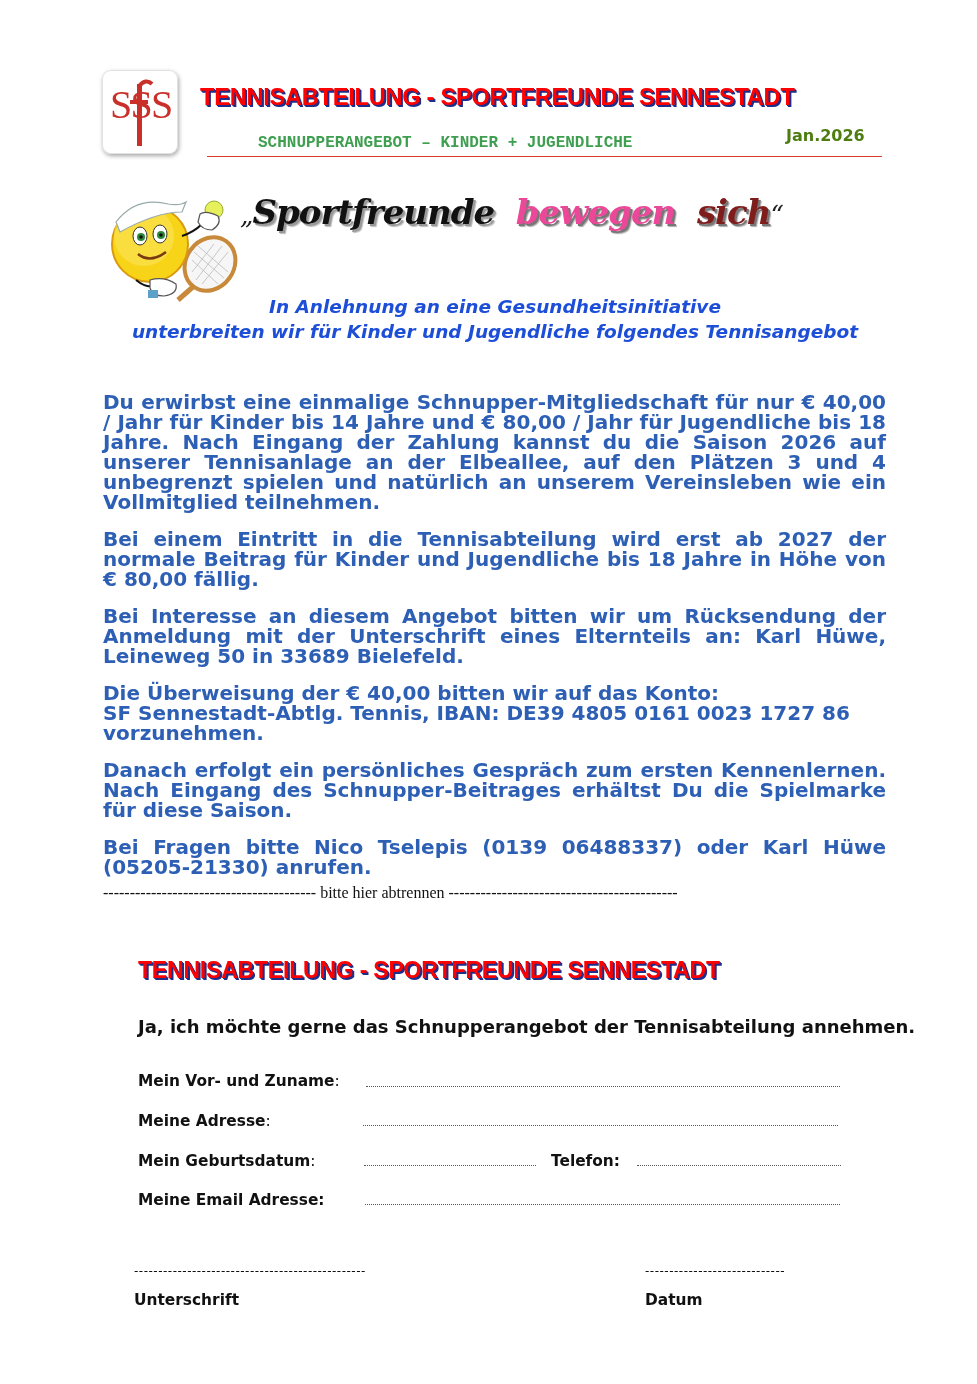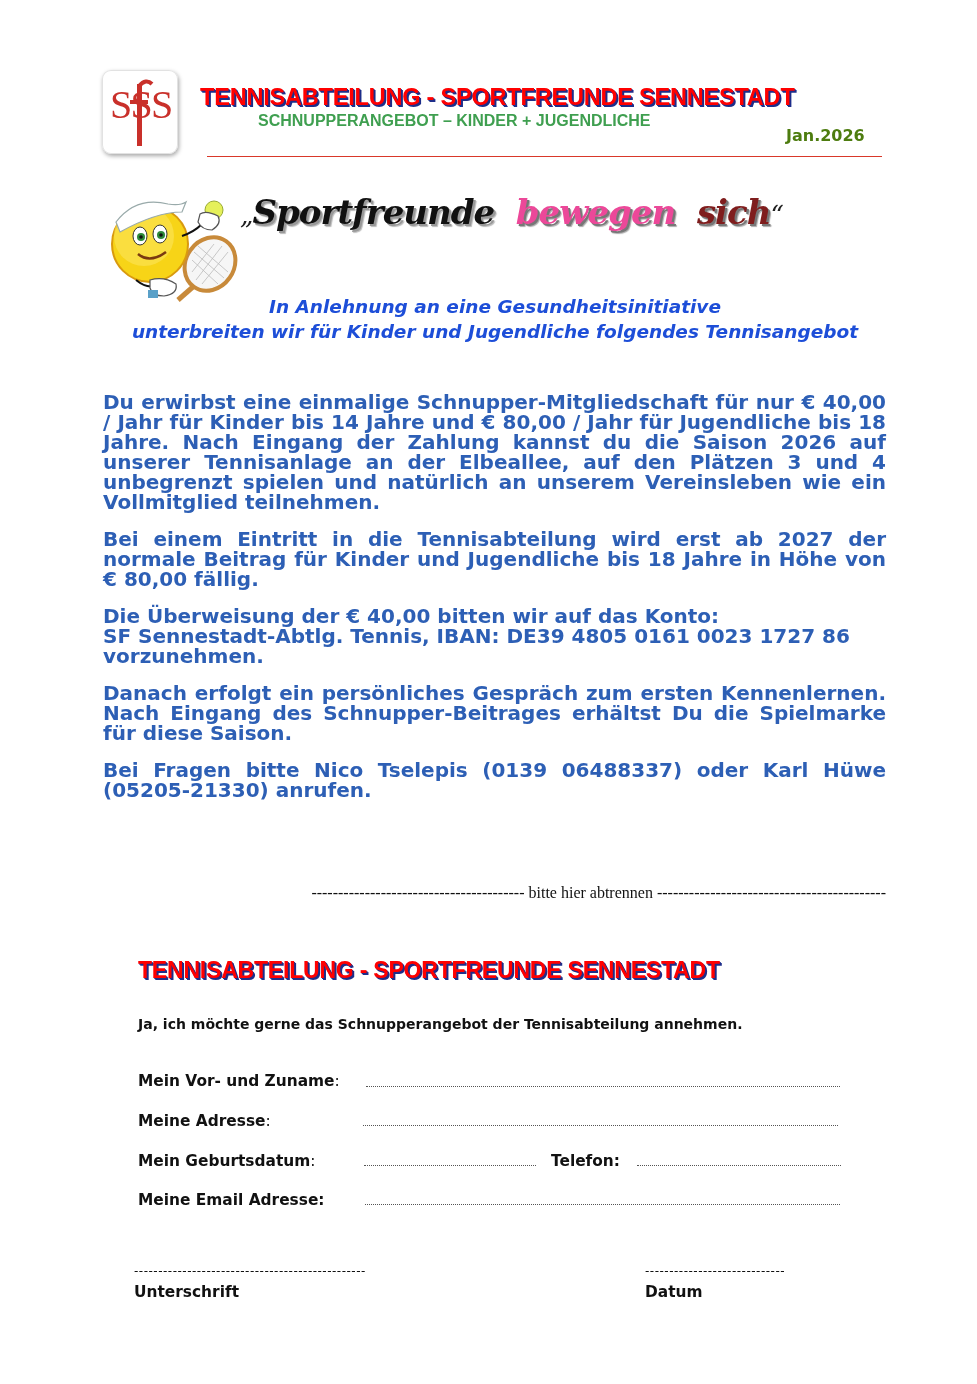--- a/index.html
+++ b/index.html
@@ -2,49 +2,49 @@
 <html><head>
   <meta charset="utf-8">
   <style>
     html, body { margin: 0; padding: 0; background: #ffffff; }
     body { width: 977px; height: 1384px; position: relative; overflow: hidden; font-family: "DejaVu Sans", sans-serif; }
 
     .logo { position: absolute; left: 102px; top: 70px; width: 76px; height: 84px; background: #fff; border-radius: 9px; box-shadow: 1px 2px 4px rgba(0,0,0,0.35), inset 0 0 0 1px #e2e2e2; }
     .logo svg { position: absolute; left: 0; top: 0; }
 
     .hdr-title { position: absolute; left: 200px; top: 84px; width: 682px; font-family: "Liberation Sans", sans-serif; font-weight: bold; font-size: 23.5px; color: #ff0000; letter-spacing: -0.2px; text-shadow: 1px 1px 0 #1e2e8a, 2px 2px 0 #1e2e8a; white-space: nowrap; }
-    .hdr-sub { position: absolute; left: 258px; top: 112px; font-family: Liberation Sans, sans-serif; font-weight: bold; font-size: 16px; color: #3f9f50; white-space: nowrap; }
+    .hdr-sub { position: absolute; left: 258px; top: 134px; font-family: Liberation Mono, monospace; font-weight: bold; font-size: 16px; color: #3f9f50; white-space: nowrap; }
     .hdr-date { position: absolute; left: 786px; top: 126px; font-family: "DejaVu Sans", sans-serif; font-weight: bold; font-size: 16px; color: #4d7c0f; white-space: nowrap; }
     .hdr-rule { position: absolute; left: 207px; top: 156px; width: 675px; height: 1px; background: #d9382a; }
 
     .mascot { position: absolute; left: 106px; top: 192px; width: 134px; height: 112px; }
 
     .slogan { position: absolute; left: 240px; top: 192px; font-family: "DejaVu Serif", serif; font-style: italic; font-weight: bold; font-size: 34px; white-space: nowrap; letter-spacing: -1px; }
     .slogan .q { color: #222; font-weight: normal; font-size: 26px; }
     .slogan .w1 { color: #111; text-shadow: 2px 2px 0 #999, 3px 3px 1px #bbb; }
     .slogan .w2 { color: #ec4899; text-shadow: 2px 2px 0 #777, 3px 3px 1px #aaa; }
     .slogan .w3 { color: #7f1d1d; text-shadow: 2px 2px 0 #777, 3px 3px 1px #aaa; }
 
     .intro { position: absolute; left: 100px; top: 294px; width: 790px; text-align: center; font-family: "DejaVu Sans", sans-serif; font-style: italic; font-weight: bold; font-size: 18.5px; line-height: 25px; color: #1d4ed8; }
 
     .body { position: absolute; left: 103px; top: 392px; width: 783px; font-family: "DejaVu Sans", sans-serif; font-weight: bold; font-size: 20px; line-height: 20px; color: #2d5fb5; }
     .body p { margin: 0 0 17px 0; text-align: justify; }
     .body p.nj { text-align: left; }
 
-    .cut { position: absolute; left: 103px; top: 884px; width: 783px; font-family: "Liberation Serif", serif; font-size: 16px; color: #111; white-space: nowrap; overflow: hidden; text-align: right; }
+    .cut { position: absolute; left: 103px; top: 884px; width: 783px; font-family: "Liberation Serif", serif; font-size: 16px; color: #111; white-space: nowrap; overflow: hidden; text-align: left; }
 
     .form-title { position: absolute; left: 138px; top: 957px; font-family: "Liberation Sans", sans-serif; font-weight: bold; font-size: 23px; color: #ff0000; text-shadow: 1px 1px 0 #1e2e8a, 2px 2px 0 #1e2e8a; white-space: nowrap; letter-spacing: -0.2px; }
-    .form-intro { position: absolute; left: 138px; top: 1016px; font-family: "DejaVu Sans", sans-serif; font-weight: bold; font-size: 14px; color: #111; white-space: nowrap; }
+    .form-intro { position: absolute; left: 138px; top: 1016px; font-family: "DejaVu Sans", sans-serif; font-weight: bold; font-size: 18px; color: #111; white-space: nowrap; }
 
     .field-label { position: absolute; font-family: "DejaVu Sans", sans-serif; font-weight: bold; font-size: 15.4px; color: #111; white-space: nowrap; }
     .field-label .c { font-weight: normal; }
     .field-line { position: absolute; height: 1px; border-bottom: 1.5px dotted #555; }
 
     .sig-dash { position: absolute; font-family: "DejaVu Sans", sans-serif; font-size: 12px; color: #111; white-space: nowrap; overflow: hidden; letter-spacing: 0.5px; }
-    .sig-label { position: absolute; font-family: "DejaVu Sans", sans-serif; font-weight: bold; font-size: 15.4px; color: #111; }
+    .sig-label { position: absolute; font-family: "DejaVu Sans", sans-serif; font-weight: bold; font-size: 15.4px; color: #111; margin-top: 8px; }
   </style>
 </head>
 <body>
 
 <div class="logo">
   <svg width="76" height="84" viewBox="0 0 76 84">
     <text x="38" y="48" text-anchor="middle" font-family="Liberation Serif, serif" font-size="40" fill="#c9302a" letter-spacing="-3">S</text>
     <text x="8" y="48" font-family="Liberation Serif, serif" font-size="40" fill="#c9302a">S</text>
     <text x="49" y="48" font-family="Liberation Serif, serif" font-size="40" fill="#c9302a">S</text>
     <rect x="35" y="14" width="5" height="62" fill="#c9302a"></rect>
@@ -98,20 +98,21 @@
 </div>
 
 <div class="intro">
   <div>In Anlehnung an eine Gesundheitsinitiative</div>
   <div>unterbreiten wir für Kinder und Jugendliche folgendes Tennisangebot</div>
 </div>
 
 <div class="body">
   <p>Du erwirbst eine einmalige Schnupper-Mitgliedschaft für nur € 40,00 / Jahr für Kinder bis 14 Jahre und € 80,00 / Jahr für Jugendliche bis 18 Jahre. Nach Eingang der Zahlung kannst du die Saison 2026 auf unserer Tennisanlage an der Elbeallee, auf den Plätzen 3 und 4 unbegrenzt spielen und natürlich an unserem Vereinsleben wie ein Vollmitglied teilnehmen.</p>
   <p>Bei einem Eintritt in die Tennisabteilung wird erst ab 2027 der normale Beitrag für Kinder und Jugendliche bis 18 Jahre in Höhe von € 80,00 fällig.</p>
+  <p>Bei Interesse an diesem Angebot bitten wir um Rücksendung der Anmeldung mit der Unterschrift eines Elternteils an: Karl Hüwe, Leineweg 50 in 33689 Bielefeld.</p>
   <p class="nj"><span>Die Überweisung der € 40,00 bitten wir auf das Konto:</span><br><span>SF Sennestadt-Abtlg. Tennis,  IBAN: DE39 4805 0161 0023 1727 86 vorzunehmen.</span></p>
   <p>Danach erfolgt ein persönliches Gespräch zum ersten Kennenlernen. Nach Eingang des Schnupper-Beitrages erhältst Du die Spielmarke für diese Saison.</p>
   <p>Bei Fragen bitte Nico Tselepis (0139 06488337) oder Karl Hüwe (05205-21330) anrufen.</p>
 </div>
 
 <div class="cut"><span>----------------------------------------</span><span> bitte hier abtrennen </span><span>-------------------------------------------</span></div>
 
 <div class="form-title">TENNISABTEILUNG - SPORTFREUNDE SENNESTADT</div>
 <div class="form-intro">Ja, ich möchte gerne das Schnupperangebot der Tennisabteilung annehmen.</div>
 

